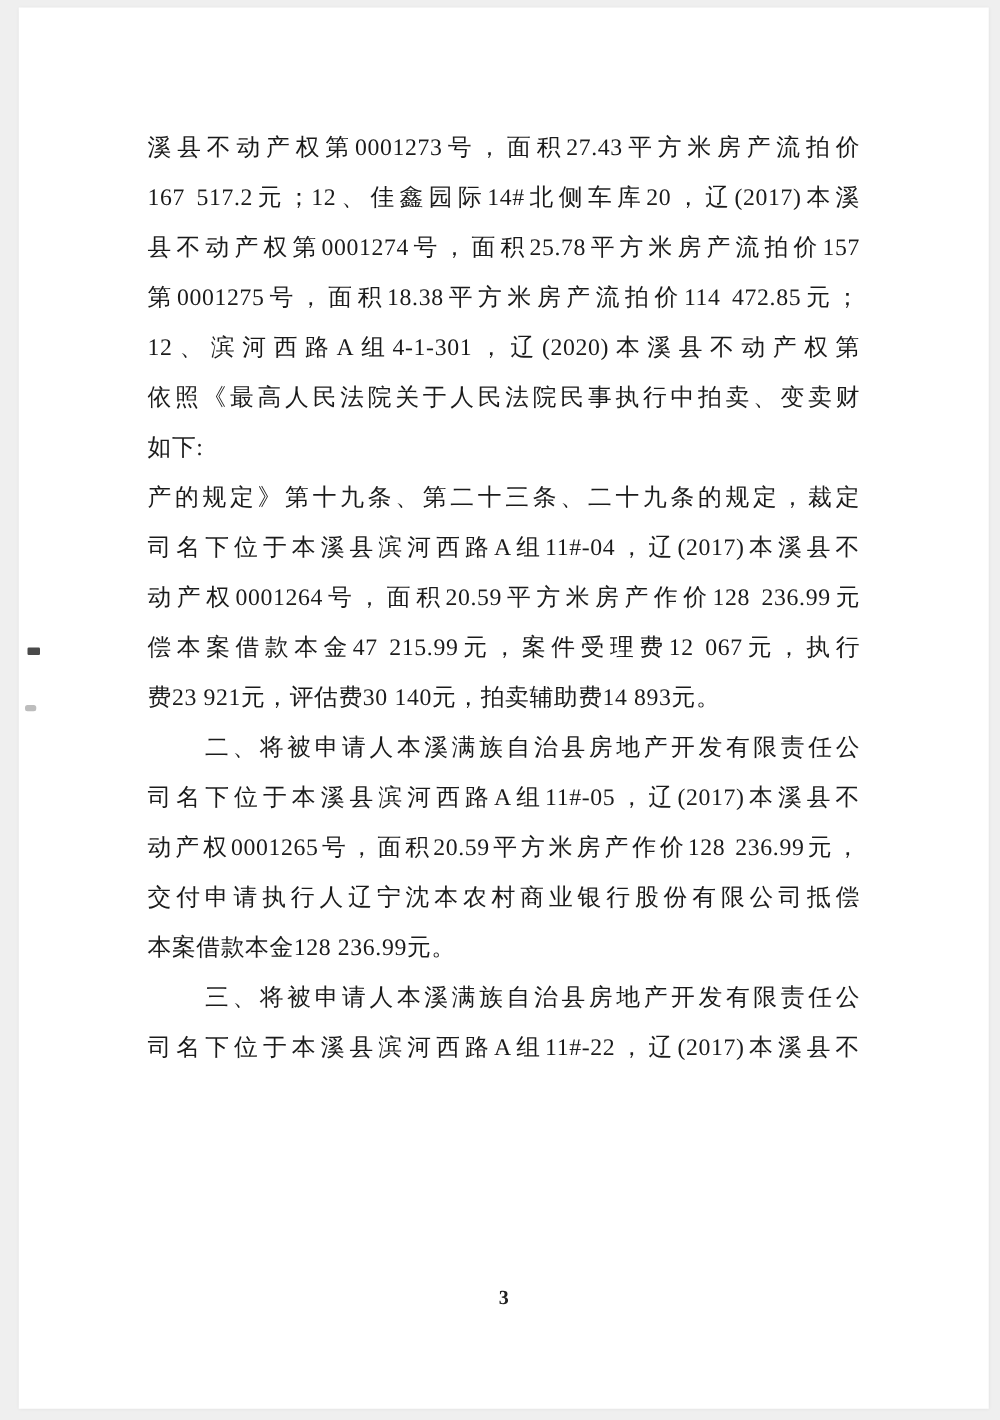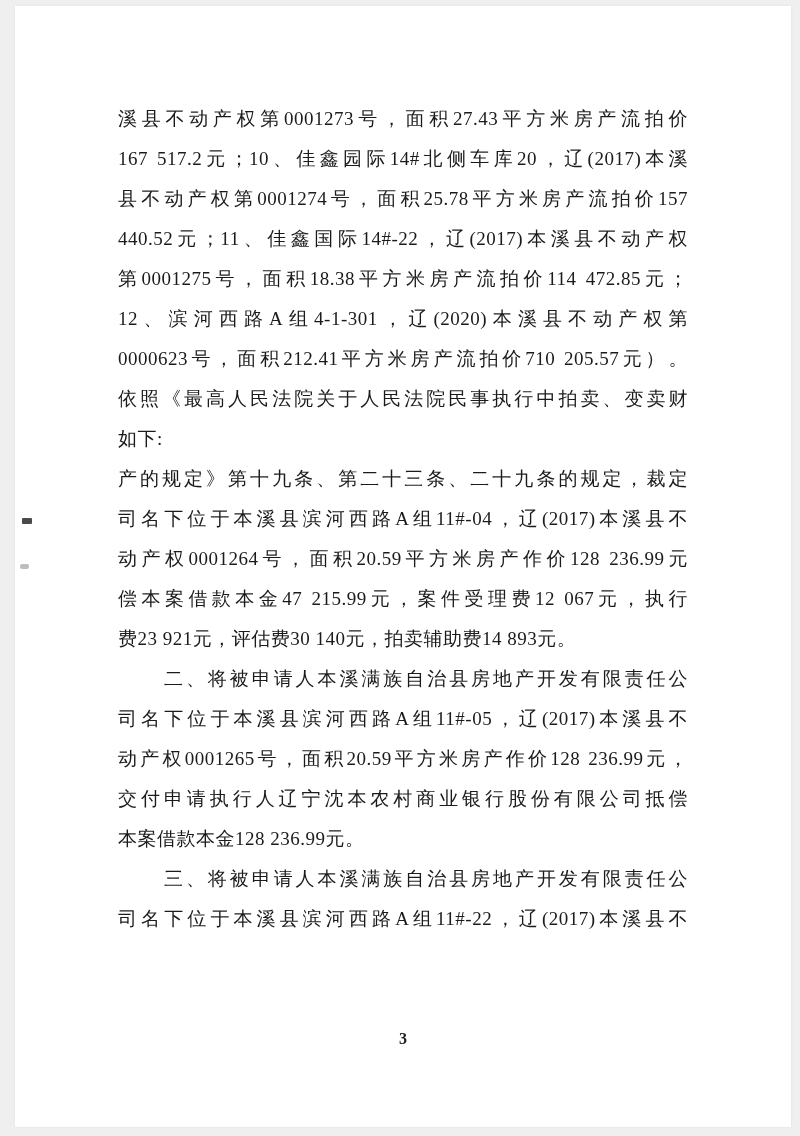--- a/index.html
+++ b/index.html
@@ -77,26 +77,24 @@
     background: #bdbdbd;
     border-radius: 2px;
   }
 </style>
 </head>
 <body>
 
 <div class="page">
   <div class="text-block">
       <div class="line fill">溪县不动产权第0001273号，面积27.43平方米房产流拍价</div>
-      <div class="line fill">167 517.2元；10、佳鑫园际14#北侧车库20，辽(2017)本溪</div>
+      <div class="line fill">167 517.2元；12、佳鑫园际14#北侧车库20，辽(2017)本溪</div>
       <div class="line fill">县不动产权第0001274号，面积25.78平方米房产流拍价157</div>
-      <div class="line fill">440.52元；11、佳鑫国际14#-22，辽(2017)本溪县不动产权</div>
       <div class="line fill">第0001275号，面积18.38平方米房产流拍价114 472.85元；</div>
       <div class="line fill">12、滨河西路A组4-1-301，辽(2020)本溪县不动产权第</div>
-      <div class="line fill">0000623号，面积212.41平方米房产流拍价710 205.57元）。</div>
       <div class="line fill">依照《最高人民法院关于人民法院民事执行中拍卖、变卖财</div>
       <div class="line">如下:</div>
       <div class="line fill">产的规定》第十九条、第二十三条、二十九条的规定，裁定</div>
       <div class="line fill">司名下位于本溪县滨河西路A组11#-04，辽(2017)本溪县不</div>
       <div class="line fill">动产权0001264号，面积20.59平方米房产作价128 236.99元</div>
       <div class="line fill">偿本案借款本金47 215.99元，案件受理费12 067元，执行</div>
       <div class="line">费23 921元，评估费30 140元，拍卖辅助费14 893元。</div>
       <div class="line indent fill">二、将被申请人本溪满族自治县房地产开发有限责任公</div>
       <div class="line fill">司名下位于本溪县滨河西路A组11#-05，辽(2017)本溪县不</div>
       <div class="line fill">动产权0001265号，面积20.59平方米房产作价128 236.99元，</div>

